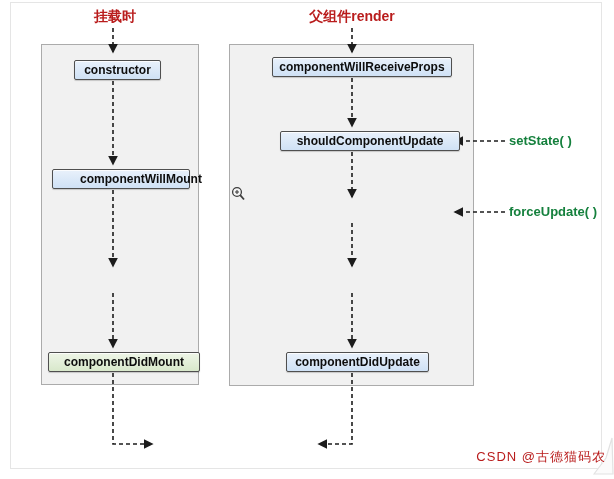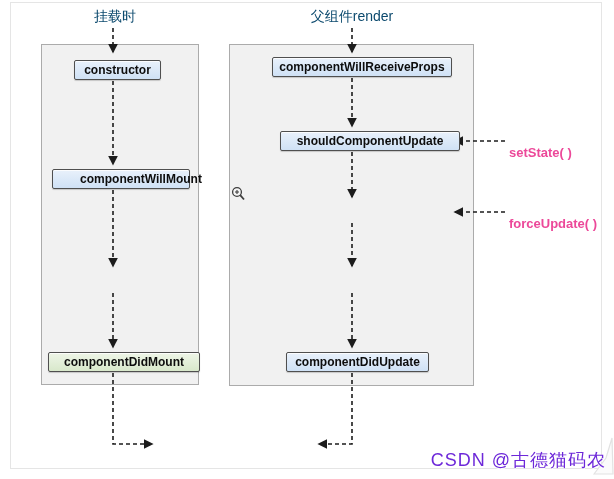--- a/index.html
+++ b/index.html
@@ -42,39 +42,38 @@
   #box-cwrp{left:272px;top:57px;width:180px;height:20px;}
   #box-scu{left:280px;top:131px;width:180px;height:20px;}
   #box-cwu{left:268px;top:202px;width:180px;height:20px;}
   #box-render{left:48px;top:271px;width:420px;height:21px;}
   #box-cdm{left:48px;top:352px;width:152px;height:20px;}
   #box-cdu{left:286px;top:352px;width:143px;height:20px;}
   #box-cwun{left:158px;top:434px;width:155px;height:20px;}
   .toplabel{
     position:absolute;top:8px;
     transform:translateX(-50%);
-    font-size:14px;color:#0c4a6e;font-weight:normal;
+    font-size:14px;color:#b91c1c;font-weight:bold;
     white-space:nowrap;
   }
   #label-mount{left:115px;}
   #label-parent-render{left:352px;}
   .sidelabel{
     position:absolute;
-    font-size:13px;color:#ec4899;font-weight:bold;
+    font-size:13px;color:#15803d;font-weight:bold;
     white-space:nowrap;
-    margin-top:12px;
   }
   #label-setstate{left:509px;top:133px;}
   #label-forceupdate{left:509px;top:204px;}
   #arrows{position:absolute;left:0;top:0;width:614px;height:479px;pointer-events:none;}
   #watermark{
     position:absolute;
     right:8px;top:448px;
-    font-size:18px;
-    color:#6d28d9;
+    font-size:13px;
+    color:#b91c1c;
     letter-spacing:1px;
     text-shadow:0 1px 0 #ffffff;
     white-space:nowrap;
   }
   #zoom-cursor{position:absolute;left:231px;top:186px;}
   #corner-cursor{position:absolute;left:592px;top:428px;}
 </style>
 </head>
 <body>
 

